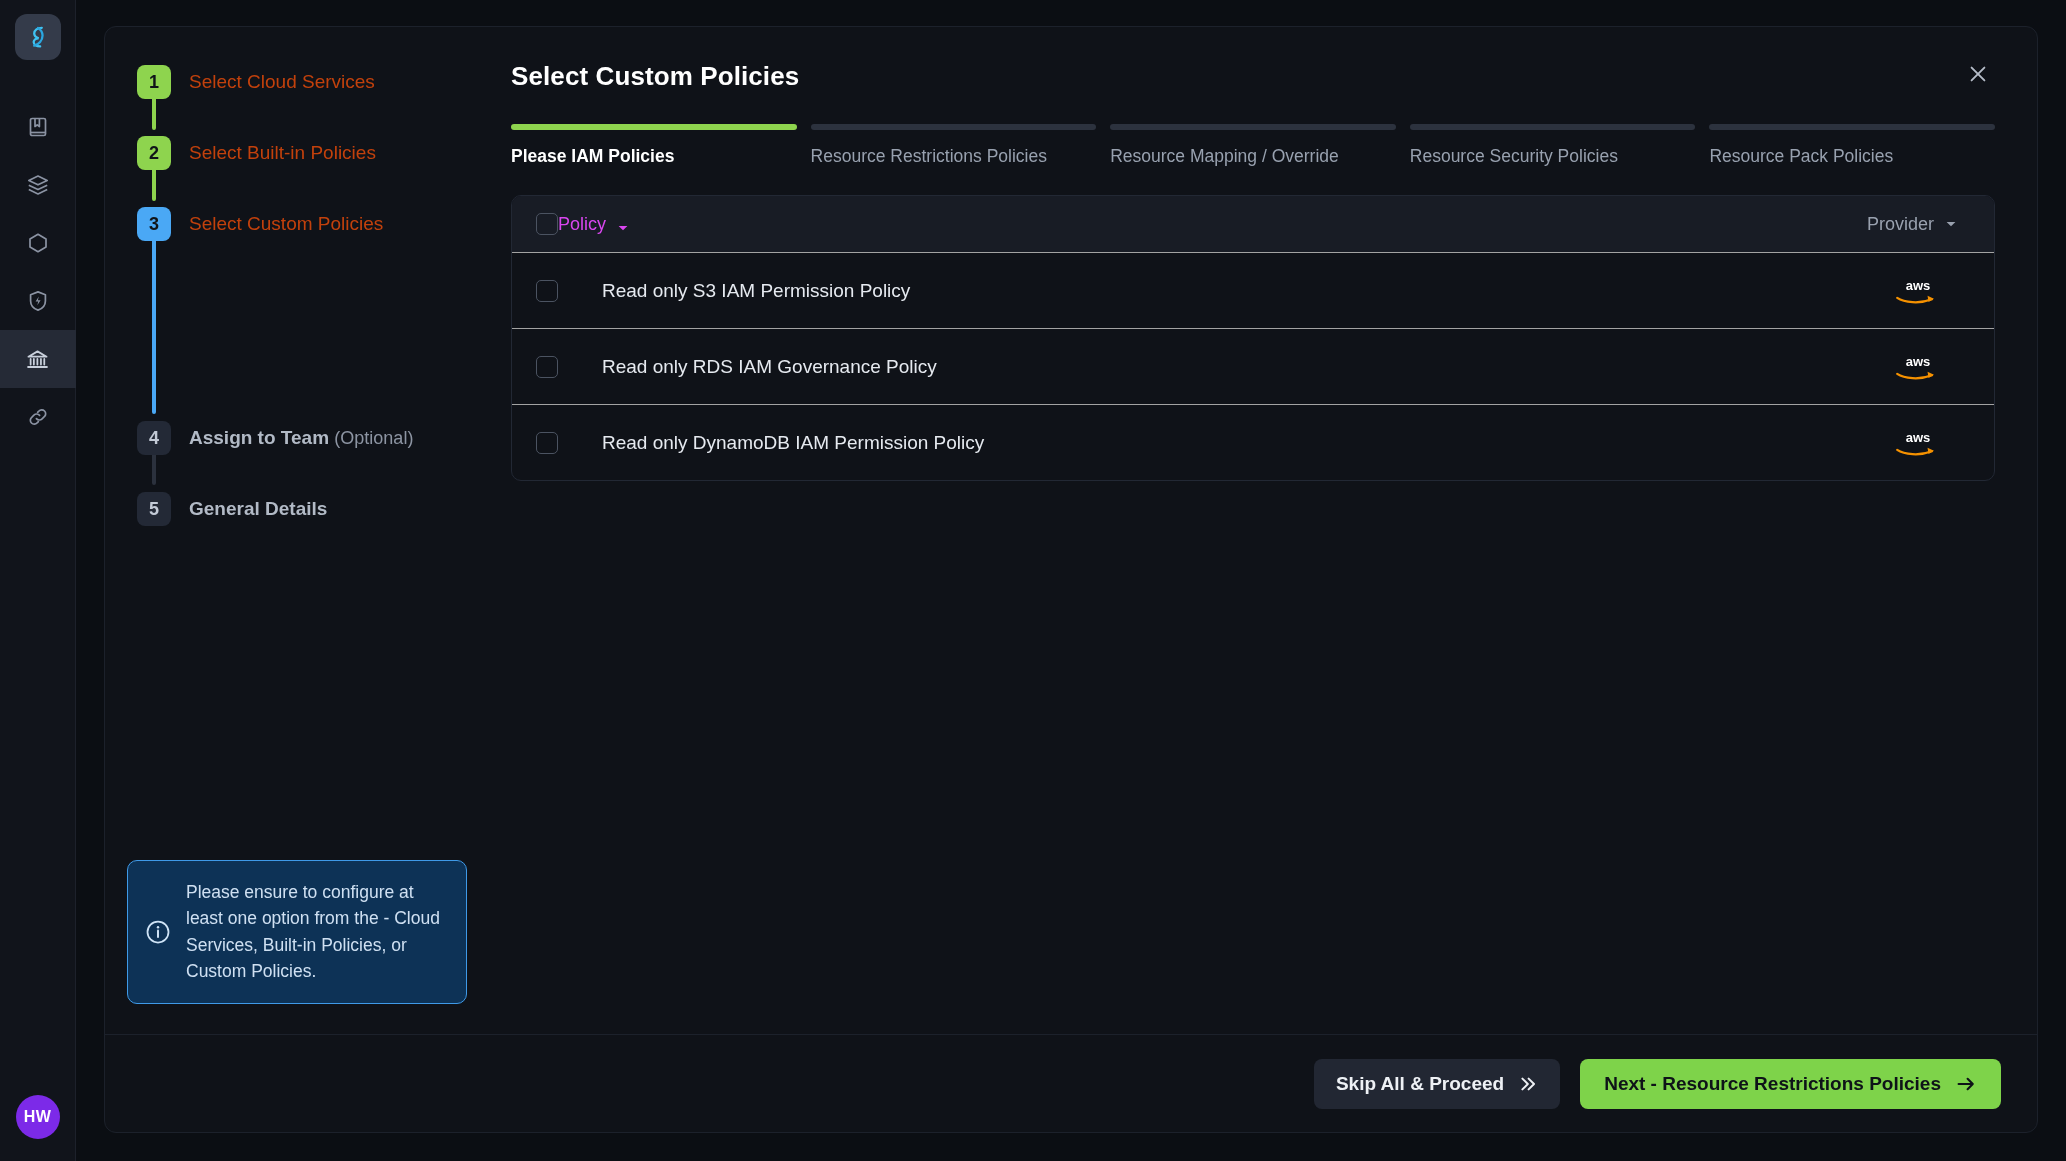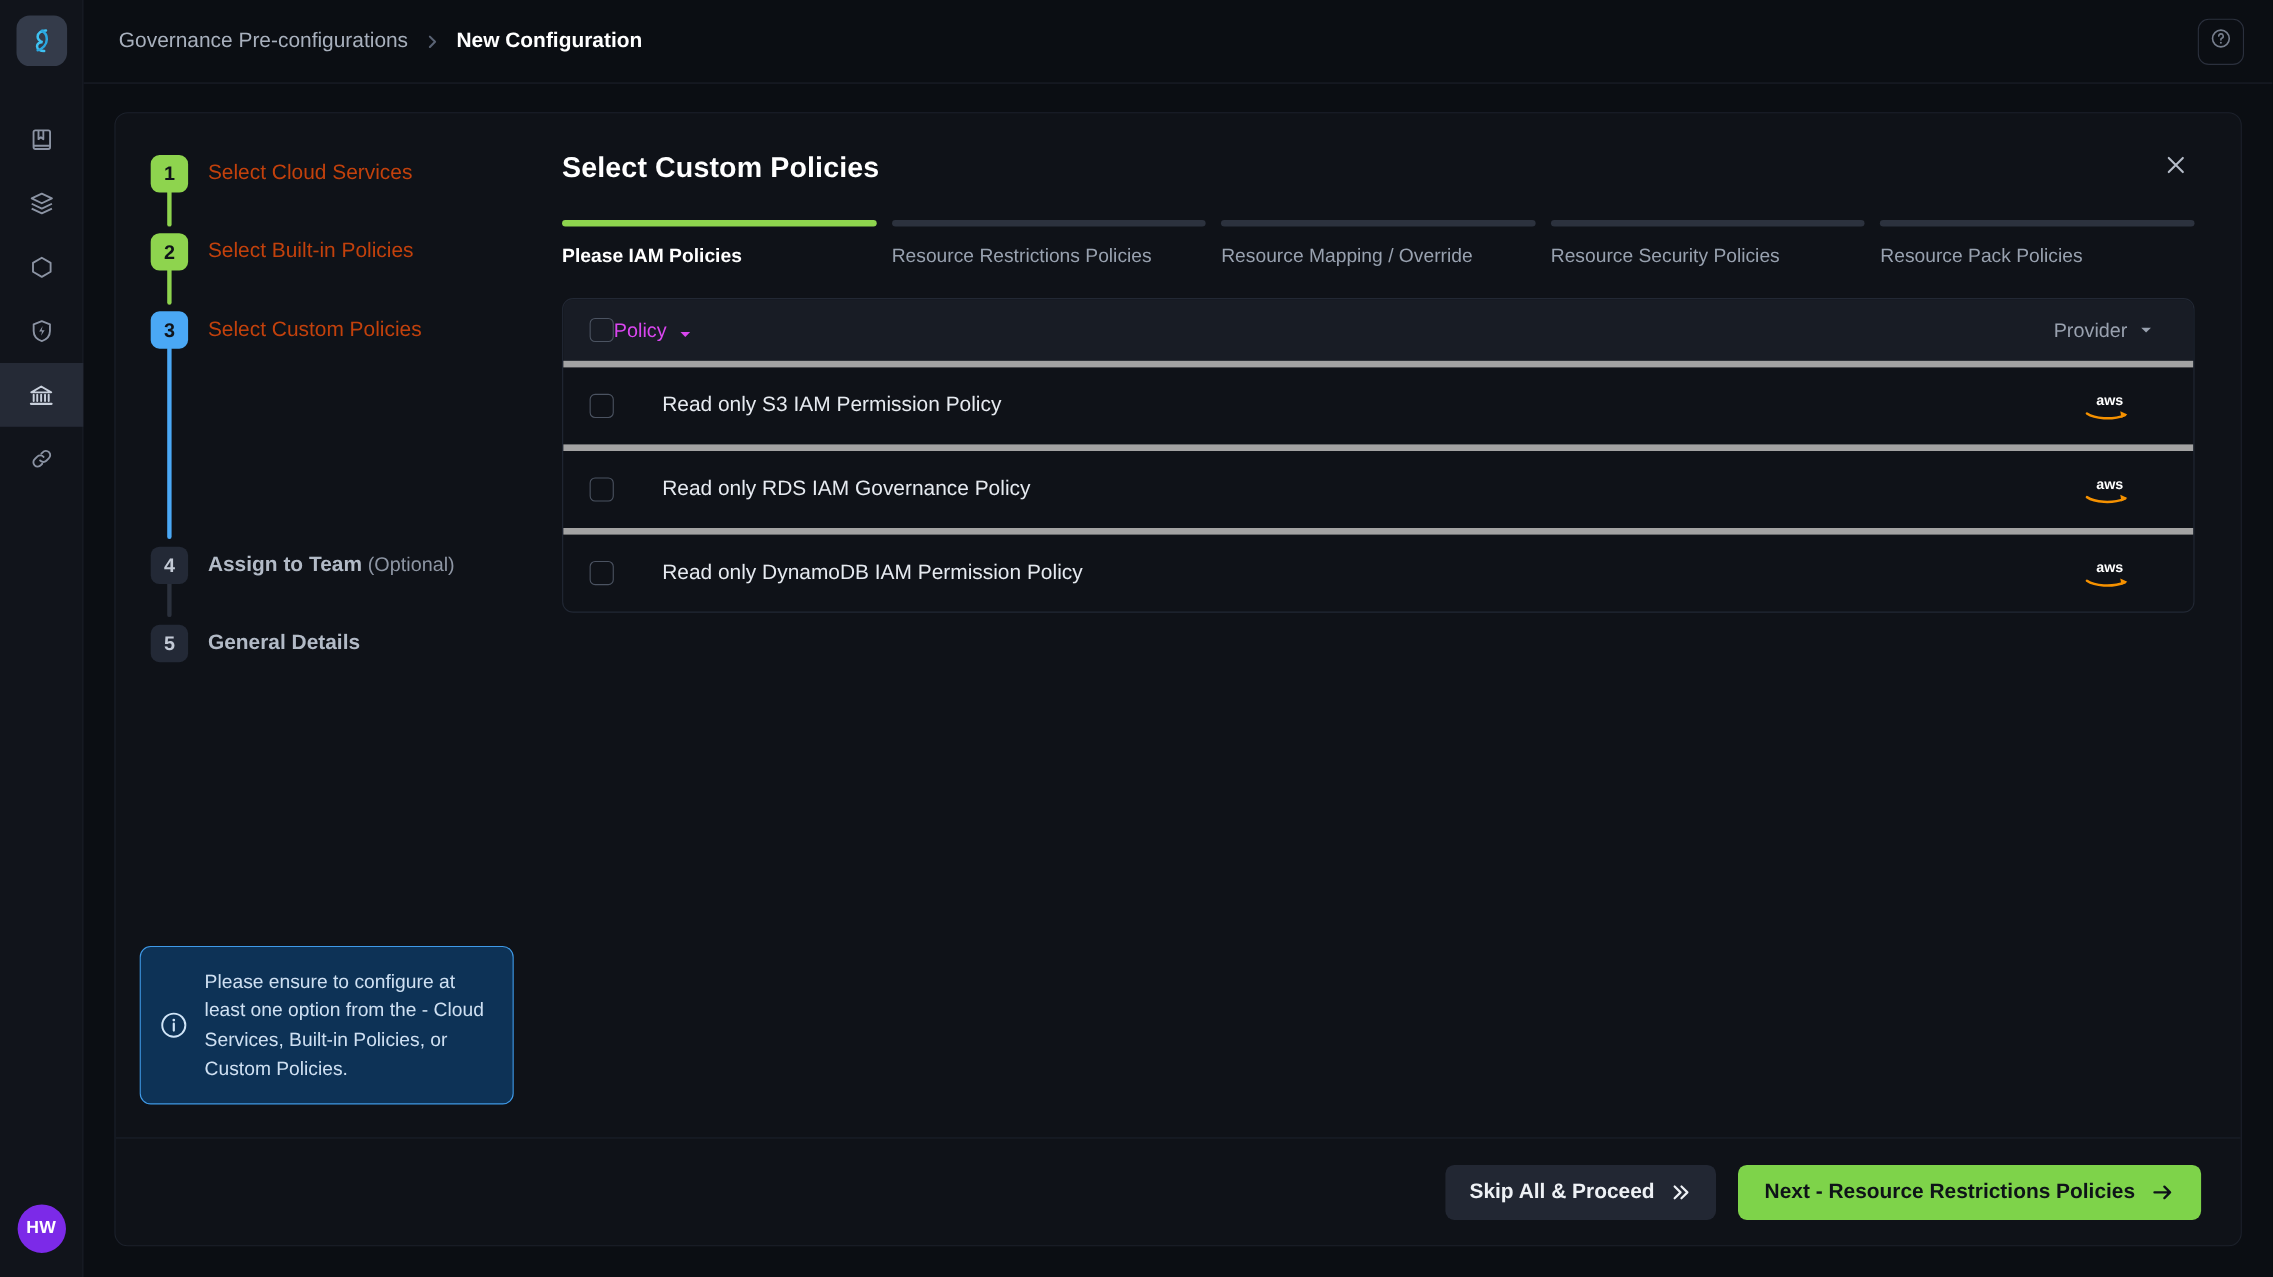--- a/index.html
+++ b/index.html
@@ -276,21 +276,21 @@
     color: #99a1af;
     font-size: 18px;
   }
   .caret { display:flex; }
 
   .trow {
     height: 76px;
     display: flex;
     align-items: center;
     padding: 0 36px 0 24px;
-    border-top: 6px solid #a3a3a3;
+    border-top: 1px solid #a3a3a3;
   }
   .trow:first-child { border-top: none; }
   .row-name {
     margin-left: 44px;
     color: #e6eaf0;
     font-size: 19px;
   }
   .row-provider { margin-left: auto; width: 80px; display:flex; justify-content:center;}
 
   .cbox {
@@ -411,41 +411,20 @@
         </span>
       </div>
 
     </div>
 
     <div class="rail-avatar">HW</div>
   </div>
 
   <div class="right">
 
-    <div class="topbar">
-      <div class="crumbs">
-        <span class="crumb-muted">Governance Pre-configurations</span>
-        <span class="crumb-sep">
-          <svg width="16" height="16" viewBox="0 0 16 16" fill="none">
-            <path d="M5.8 3.3 10.5 8l-4.7 4.7" stroke="currentColor" stroke-width="1.9" stroke-linecap="round" stroke-linejoin="round"></path>
-          </svg>
-        </span>
-        <span class="crumb-current">New Configuration</span>
-      </div>
-
-      <div class="help-btn">
-        <span>
-          <svg width="22" height="22" viewBox="0 0 24 24" fill="none">
-            <circle cx="12" cy="12" r="8.3" stroke="currentColor" stroke-width="1.6"></circle>
-            <path d="M9.9 9.6a2.2 2.2 0 1 1 3 2.1c-.6.3-.9.8-.9 1.4v.4" stroke="currentColor" stroke-width="1.6" stroke-linecap="round"></path>
-            <circle cx="12" cy="16.1" r="1" fill="currentColor"></circle>
-          </svg>
-        </span>
-      </div>
-    </div>
 
     <div class="panel-wrap">
       <div class="panel">
 
         <div class="panel-body">
 
           <div class="stepper">
             <div class="steps">
 
               <div class="conn green" style="top:34px;height:33px;"></div>

